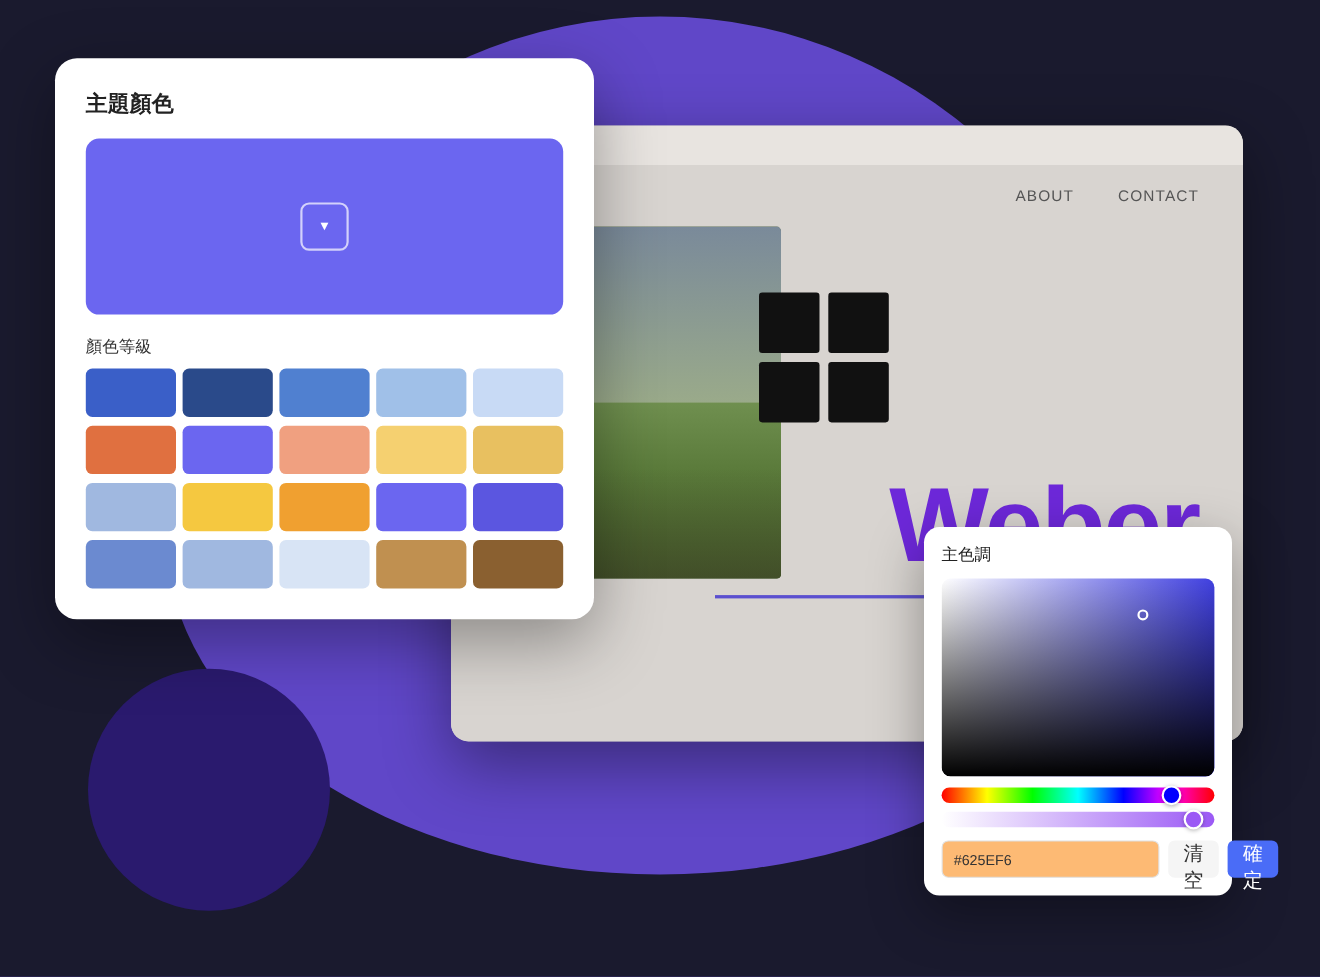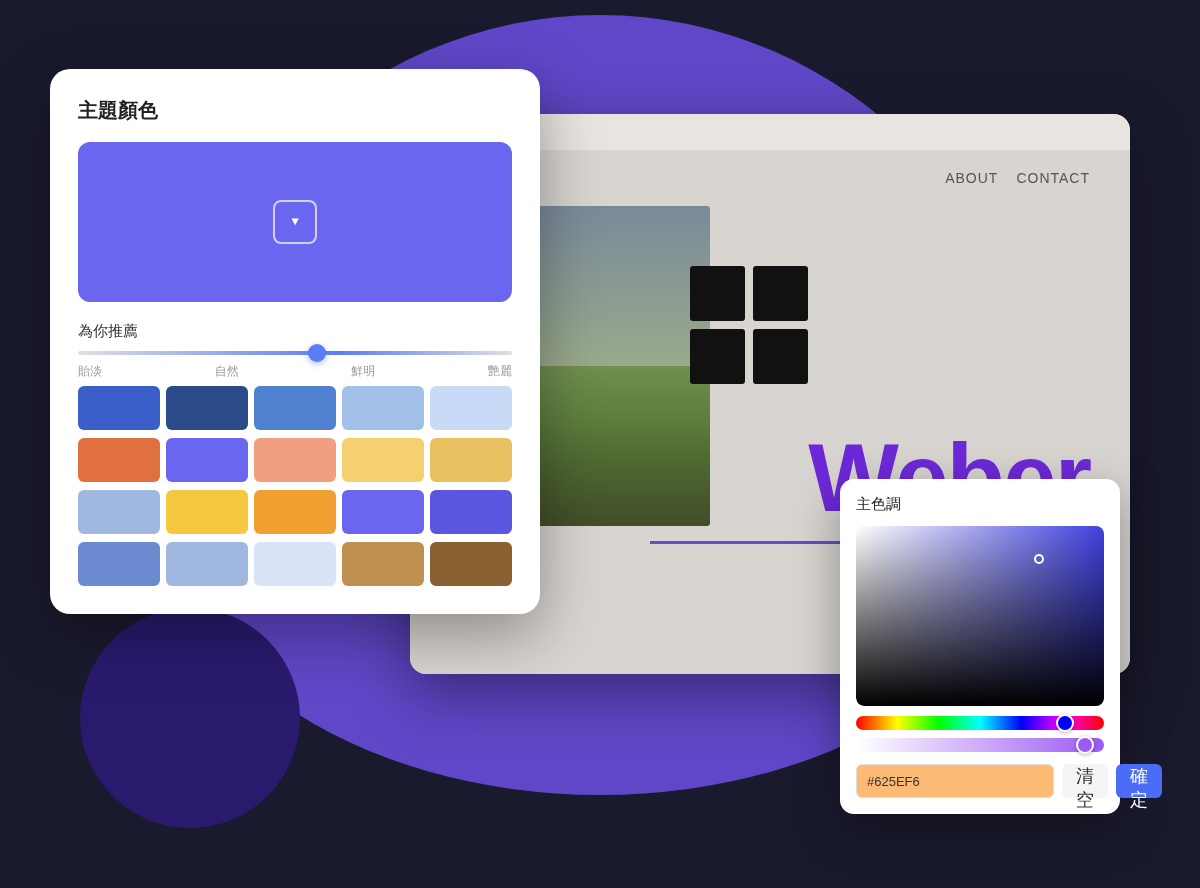--- a/index.html
+++ b/index.html
@@ -74,21 +74,21 @@
       background: #ccc;
     }
     .website-content {
       padding: 20px 40px;
       height: calc(100% - 36px);
       position: relative;
       background: #d8d4d0;
     }
     .website-nav {
       display: flex;
-      gap: 18px;
+      gap: 40px;
       justify-content: flex-end;
       margin-bottom: 20px;
     }
     .nav-item {
       font-size: 14px;
       color: #555;
       letter-spacing: 1px;
       font-weight: 400;
     }
     .website-hero {
@@ -145,21 +145,21 @@
       right: 0;
       bottom: 42px;
       width: 440px;
       height: 3px;
       background: #5b4fcf;
     }
 
     
     .theme-panel {
       position: absolute;
-      top: 35px;
+      top: 19px;
       left: 0;
       width: 490px;
       background: #fff;
       border-radius: 20px;
       box-shadow: 0 20px 60px rgba(0,0,0,0.35);
       padding: 28px 28px 20px 28px;
       z-index: 10;
       font-family: Liberation Mono, monospace;
     }
     .panel-title {
@@ -398,32 +398,21 @@
     </div>
   </div>
 
   <div class="theme-panel">
     <div class="panel-title">主題顏色</div>
 
     <div class="color-preview">
       <div class="color-preview-selector"></div>
     </div>
 
-    <div class="section-label">為你推薦</div>
-    <div class="slider-container">
-      <div class="slider-track">
-        <div class="slider-thumb"></div>
-      </div>
-      <div class="slider-labels">
-        <span>貽淡</span>
-        <span>自然</span>
-        <span>鮮明</span>
-        <span>艷麗</span>
-      </div>
-    </div>
+    <div class="section-label">顏色等級</div>
 
 
     <div class="palette-row">
       <div class="palette-swatch" style="background:#3a5fc8;"></div>
       <div class="palette-swatch" style="background:#2a4a8a;"></div>
       <div class="palette-swatch" style="background:#5080d0;"></div>
       <div class="palette-swatch" style="background:#a0c0e8;"></div>
       <div class="palette-swatch" style="background:#c8daf5;"></div>
     </div>
     <div class="palette-row">

